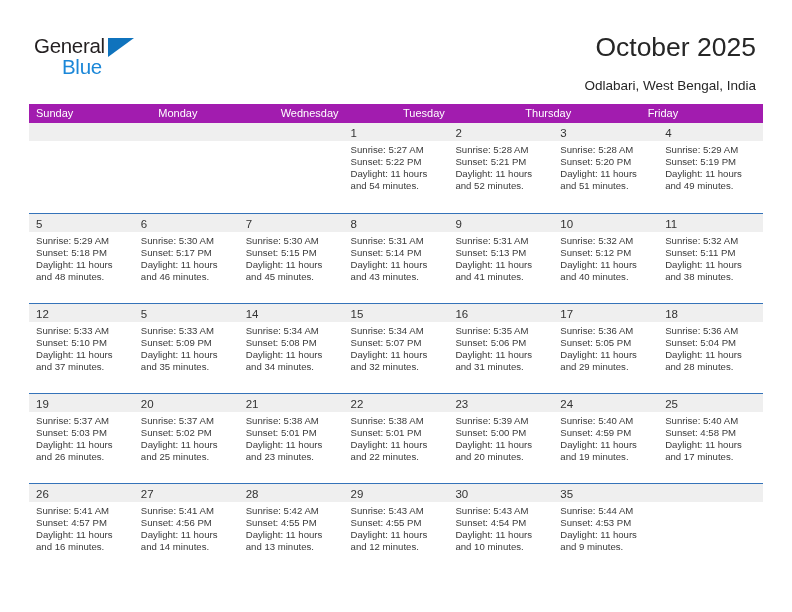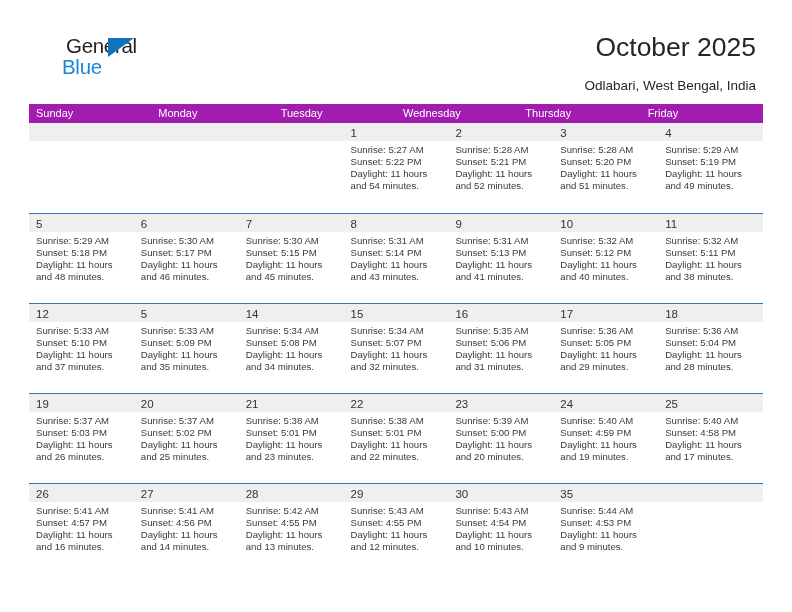--- a/index.html
+++ b/index.html
@@ -37,21 +37,20 @@
     height: 48px;
   }
   .logo-general {
     position: absolute;
     left: 0;
     top: 0;
     font-size: 20.5px;
     letter-spacing: -0.3px;
     color: #231f20;
     font-family: "Liberation Sans", sans-serif;
-    margin-left: 32px;
   }
   .logo-tri {
     position: absolute;
     left: 74px;
     top: 4px;
     width: 0;
     height: 0;
     border-left: 26px solid #0f73bd;
     border-bottom: 19px solid transparent;
   }
@@ -159,22 +158,22 @@
 
     <div class="title">October 2025</div>
     <div class="subtitle">Odlabari, West Bengal, India</div>
   </div>
 
   <div class="cal">
 
     <div class="cal-head">
       <div class="hcell">Sunday</div>
       <div class="hcell">Monday</div>
+      <div class="hcell">Wednesday</div>
       <div class="hcell">Tuesday</div>
-      <div class="hcell">Wednesday</div>
       <div class="hcell">Thursday</div>
       <div class="hcell">Friday</div>
     </div>
 
     <div class="week first">
       <div class="cell empty">
         <div class="datebar"><span class="daynum"></span></div>
       </div>
       <div class="cell empty">
         <div class="datebar"><span class="daynum"></span></div>

